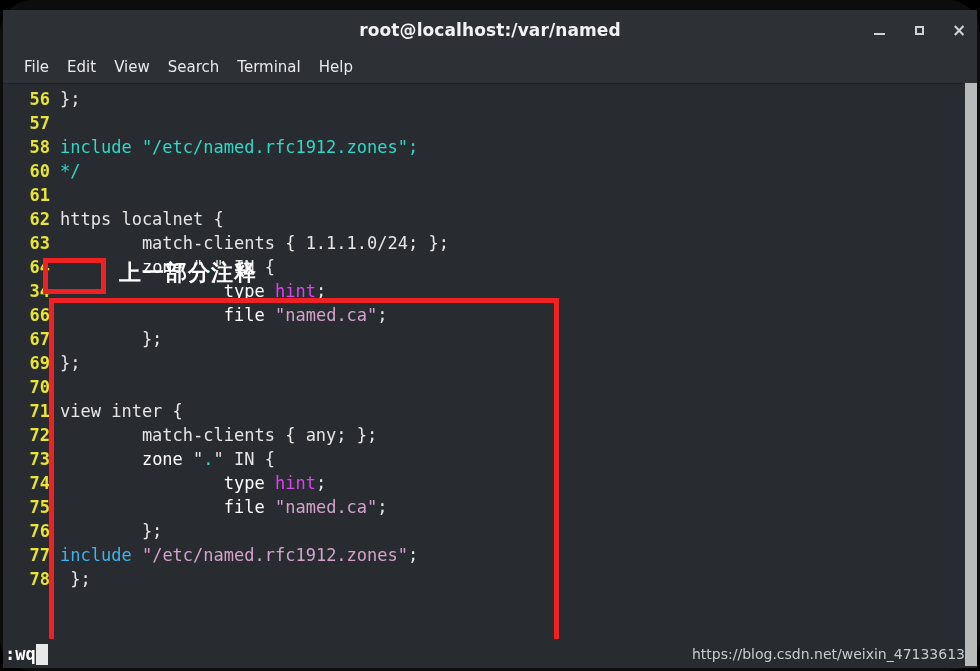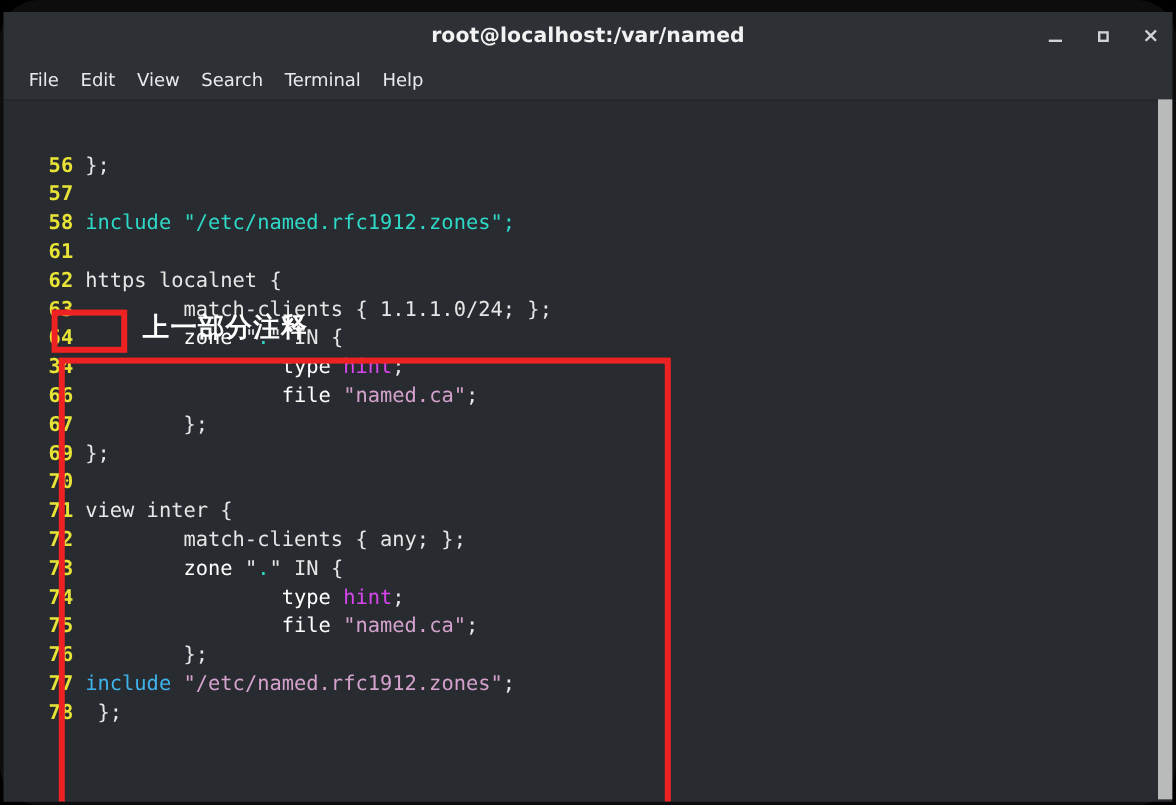--- a/index.html
+++ b/index.html
@@ -110,25 +110,24 @@
 
   
   .term {
     position: relative;
     height: 585px;
     background: #282c30;
     overflow: hidden;
   }
   .code-area {
     position: absolute;
-    left: 15px;
+    left: 4px;
     top: 0;
     right: 0;
     padding-top: 3px;
-    margin-top: 39px;
   }
   .line {
     height: 24px;
     line-height: 24px;
     font-family: "DejaVu Sans Mono", monospace;
     font-size: 17px;
     white-space: pre;
     display: flex;
   }
   .lno {
@@ -273,20 +272,21 @@
       <div class="menu-item">Terminal</div>
       <div class="menu-item">Help</div>
     </div>
 
     <div class="term">
 
       <div class="code-area" id="code-area">
           <div class="line"><span class="lno">56</span><span class="ltext"><span class="c-plain">};</span></span></div>
           <div class="line"><span class="lno">57</span><span class="ltext"><span class="c-plain"></span></span></div>
           <div class="line"><span class="lno">58</span><span class="ltext"><span class="c-comment">include "/etc/named.rfc1912.zones";</span></span></div>
+          <div class="line"><span class="lno">60</span><span class="ltext"><span class="c-comment">*/</span></span></div>
           <div class="line"><span class="lno">61</span><span class="ltext"><span class="c-plain"></span></span></div>
           <div class="line"><span class="lno">62</span><span class="ltext"><span class="c-plain">https localnet {</span></span></div>
           <div class="line"><span class="lno">63</span><span class="ltext"><span class="c-plain">        match-clients { 1.1.1.0/24; };</span></span></div>
           <div class="line"><span class="lno">64</span><span class="ltext"><span class="c-plain">        </span><span class="c-kw">zone</span><span class="c-plain"> "</span><span class="c-dot">.</span><span class="c-plain">" IN {</span></span></div>
           <div class="line"><span class="lno">34</span><span class="ltext"><span class="c-plain">                </span><span class="c-kw">type</span><span class="c-plain"> </span><span class="c-hint">hint</span><span class="c-plain">;</span></span></div>
           <div class="line"><span class="lno">66</span><span class="ltext"><span class="c-plain">                </span><span class="c-kw">file</span><span class="c-plain"> </span><span class="c-str">"named.ca"</span><span class="c-plain">;</span></span></div>
           <div class="line"><span class="lno">67</span><span class="ltext"><span class="c-plain">        };</span></span></div>
           <div class="line"><span class="lno">69</span><span class="ltext"><span class="c-plain">};</span></span></div>
           <div class="line"><span class="lno">70</span><span class="ltext"><span class="c-plain"></span></span></div>
           <div class="line"><span class="lno">71</span><span class="ltext"><span class="c-plain">view inter {</span></span></div>
@@ -298,20 +298,25 @@
           <div class="line"><span class="lno">77</span><span class="ltext"><span class="c-inc">include</span><span class="c-plain"> </span><span class="c-str">"/etc/named.rfc1912.zones"</span><span class="c-plain">;</span></span></div>
           <div class="line"><span class="lno">78</span><span class="ltext"><span class="c-plain"> };</span></span></div>
         </div>
 
       <div class="anno-box" id="anno-box-small"></div>
 
       <div class="anno-text">上一部分注释</div>
 
       <div class="anno-box" id="anno-box-large"></div>
 
+      <div class="statusline">
+        <span class="status-cmd">:wq</span>
+          <span class="status-cursor"></span>
+        <span class="watermark">https://blog.csdn.net/weixin_47133613</span>
+      </div>
 
     </div>
 
     <div class="scrollbar">
       <div class="scrollbar-thumb"></div>
     </div>
 
   </div>
 </div>
 

